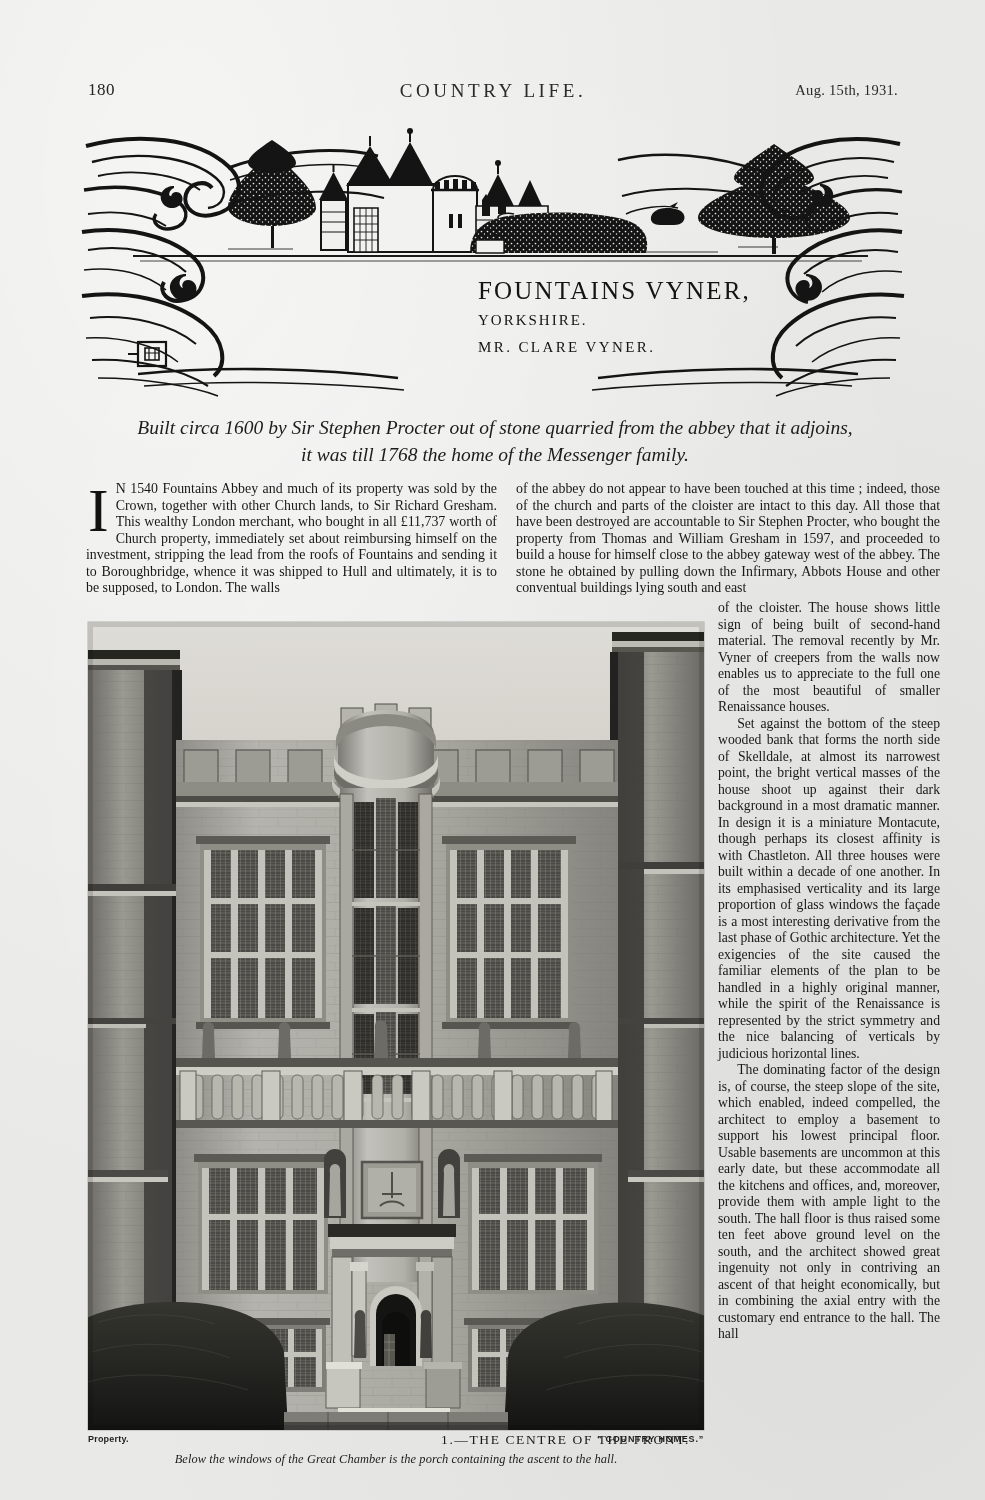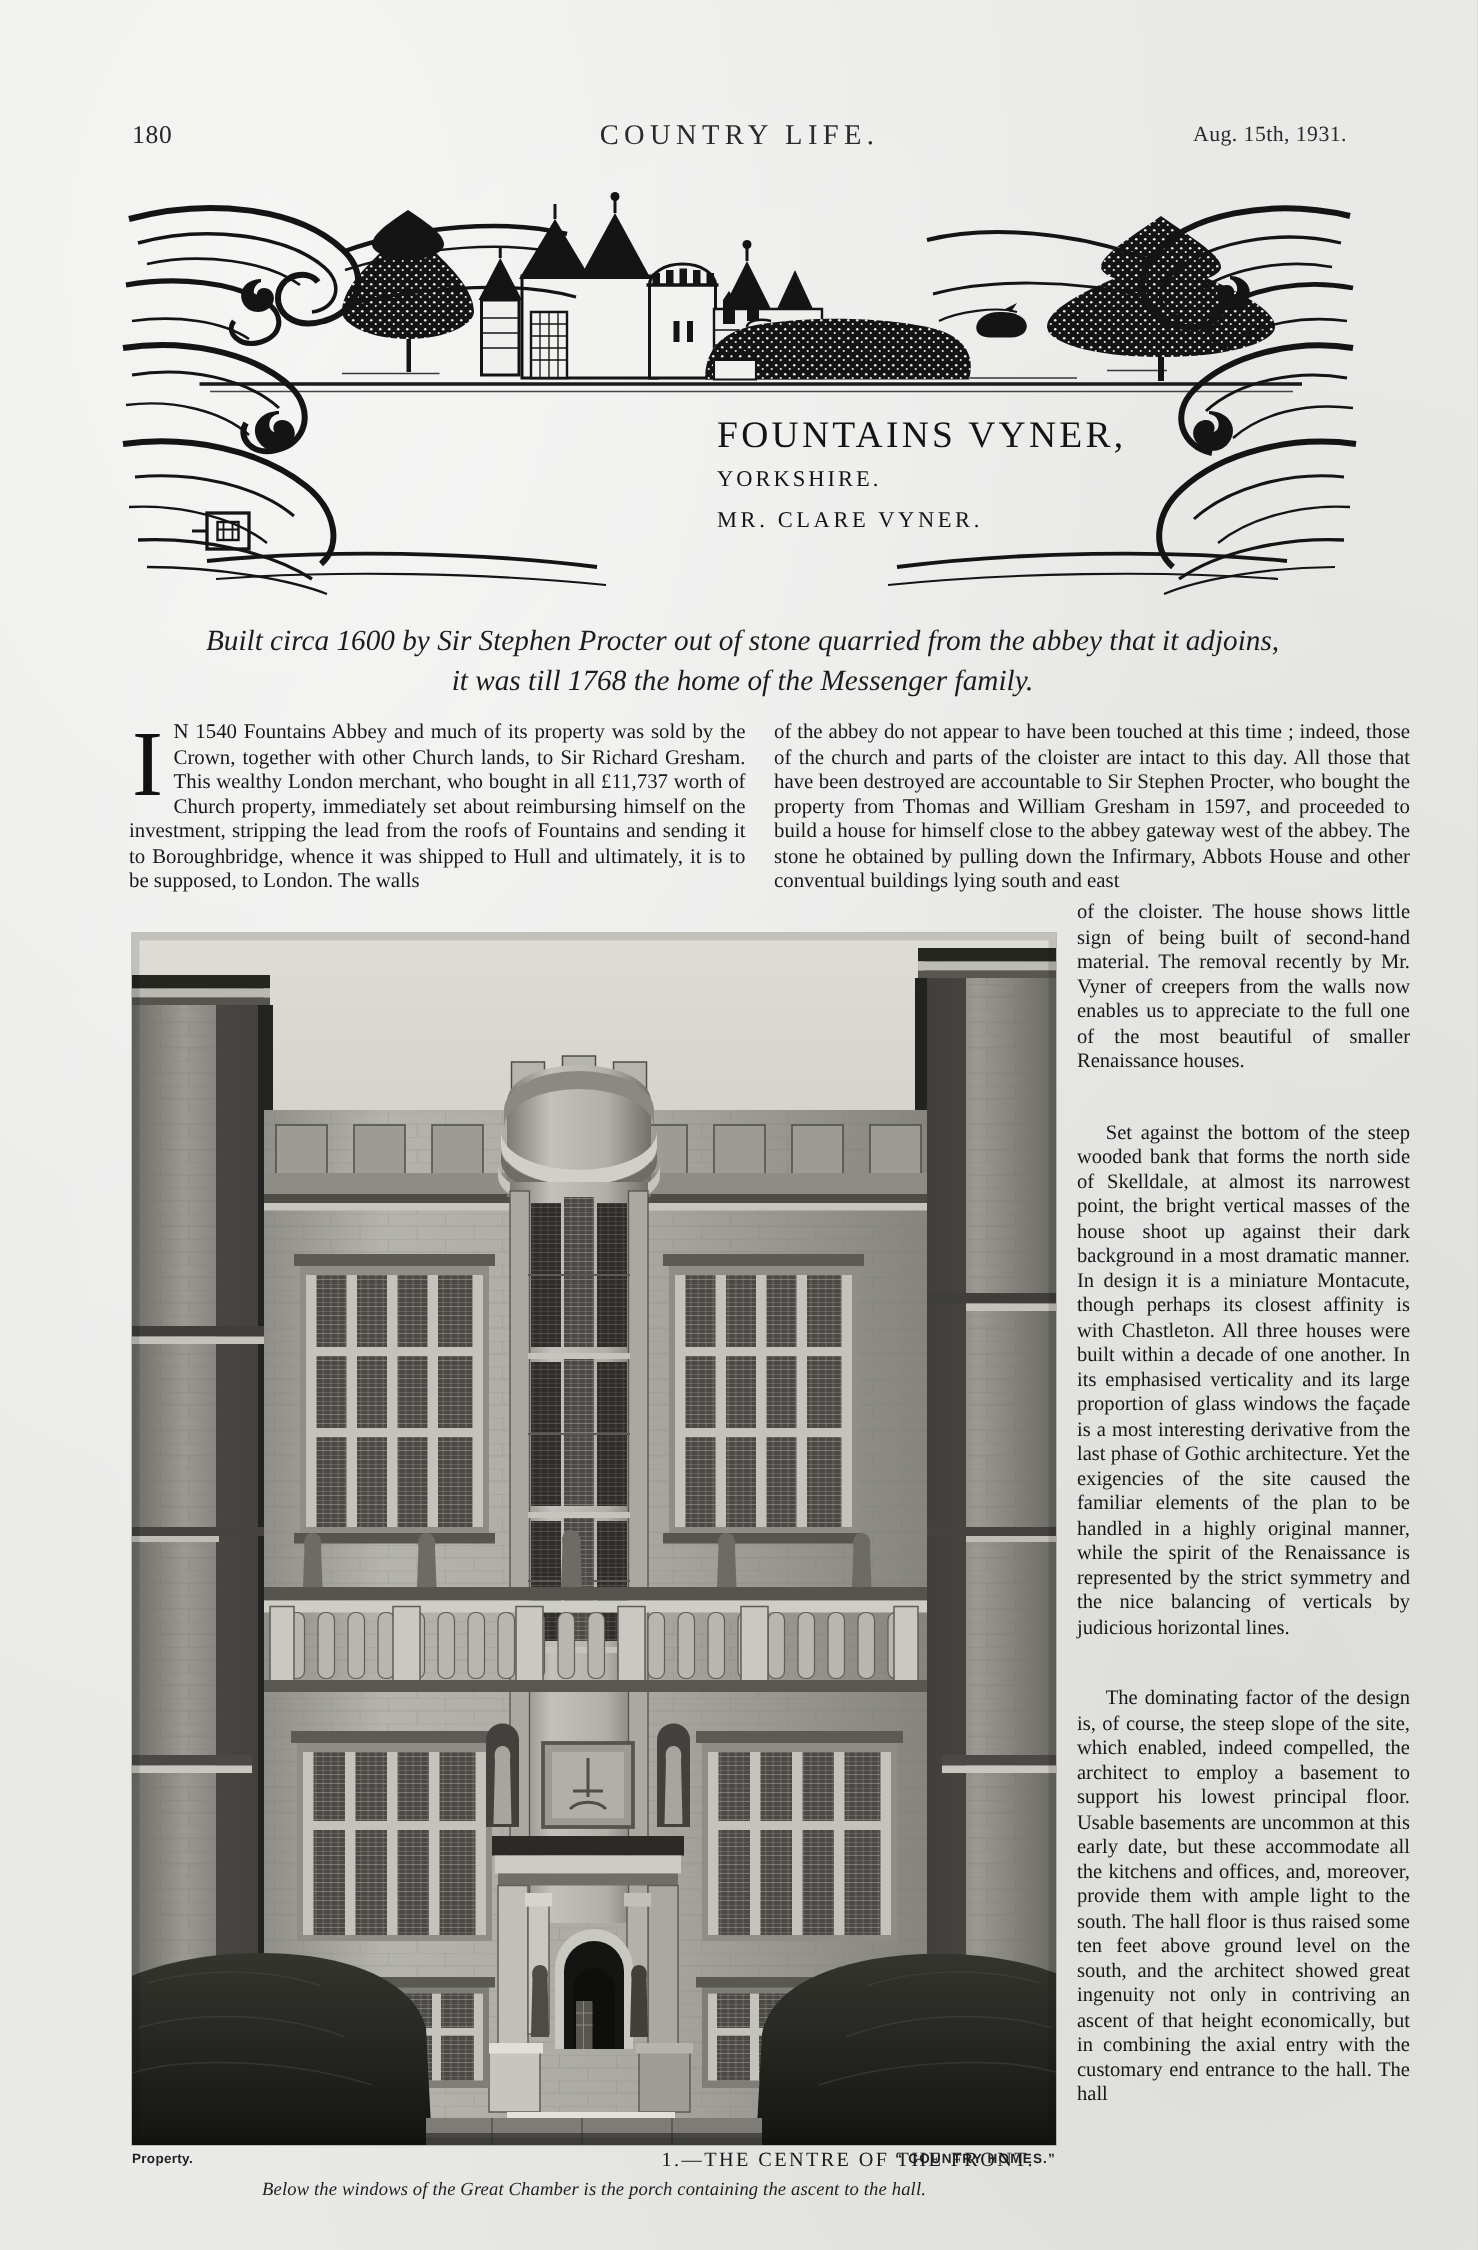--- a/index.html
+++ b/index.html
@@ -135,21 +135,21 @@
   .col {
     position: absolute;
     font-size: 13.9px;
     line-height: 16.55px;
     text-align: justify;
     text-justify: inter-word;
     color: #181818;
     hyphens: none;
   }
   .col p { margin: 0; }
-  .col p + p { text-indent: 1.4em; margin-top: 31px; }
+  .col p + p { text-indent: 1.4em; }
 
   #col-left  { left: 86px;  top: 481px; width: 411px; }
   #col-mid   { left: 516px; top: 481px; width: 424px; }
   #col-right { left: 718px; top: 600px; width: 222px; font-size: 13.7px; line-height: 16.5px; }
 
   
   .dropcap {
     float: left;
     font-family: "Liberation Serif", "DejaVu Serif", serif;
     font-size: 62px;

